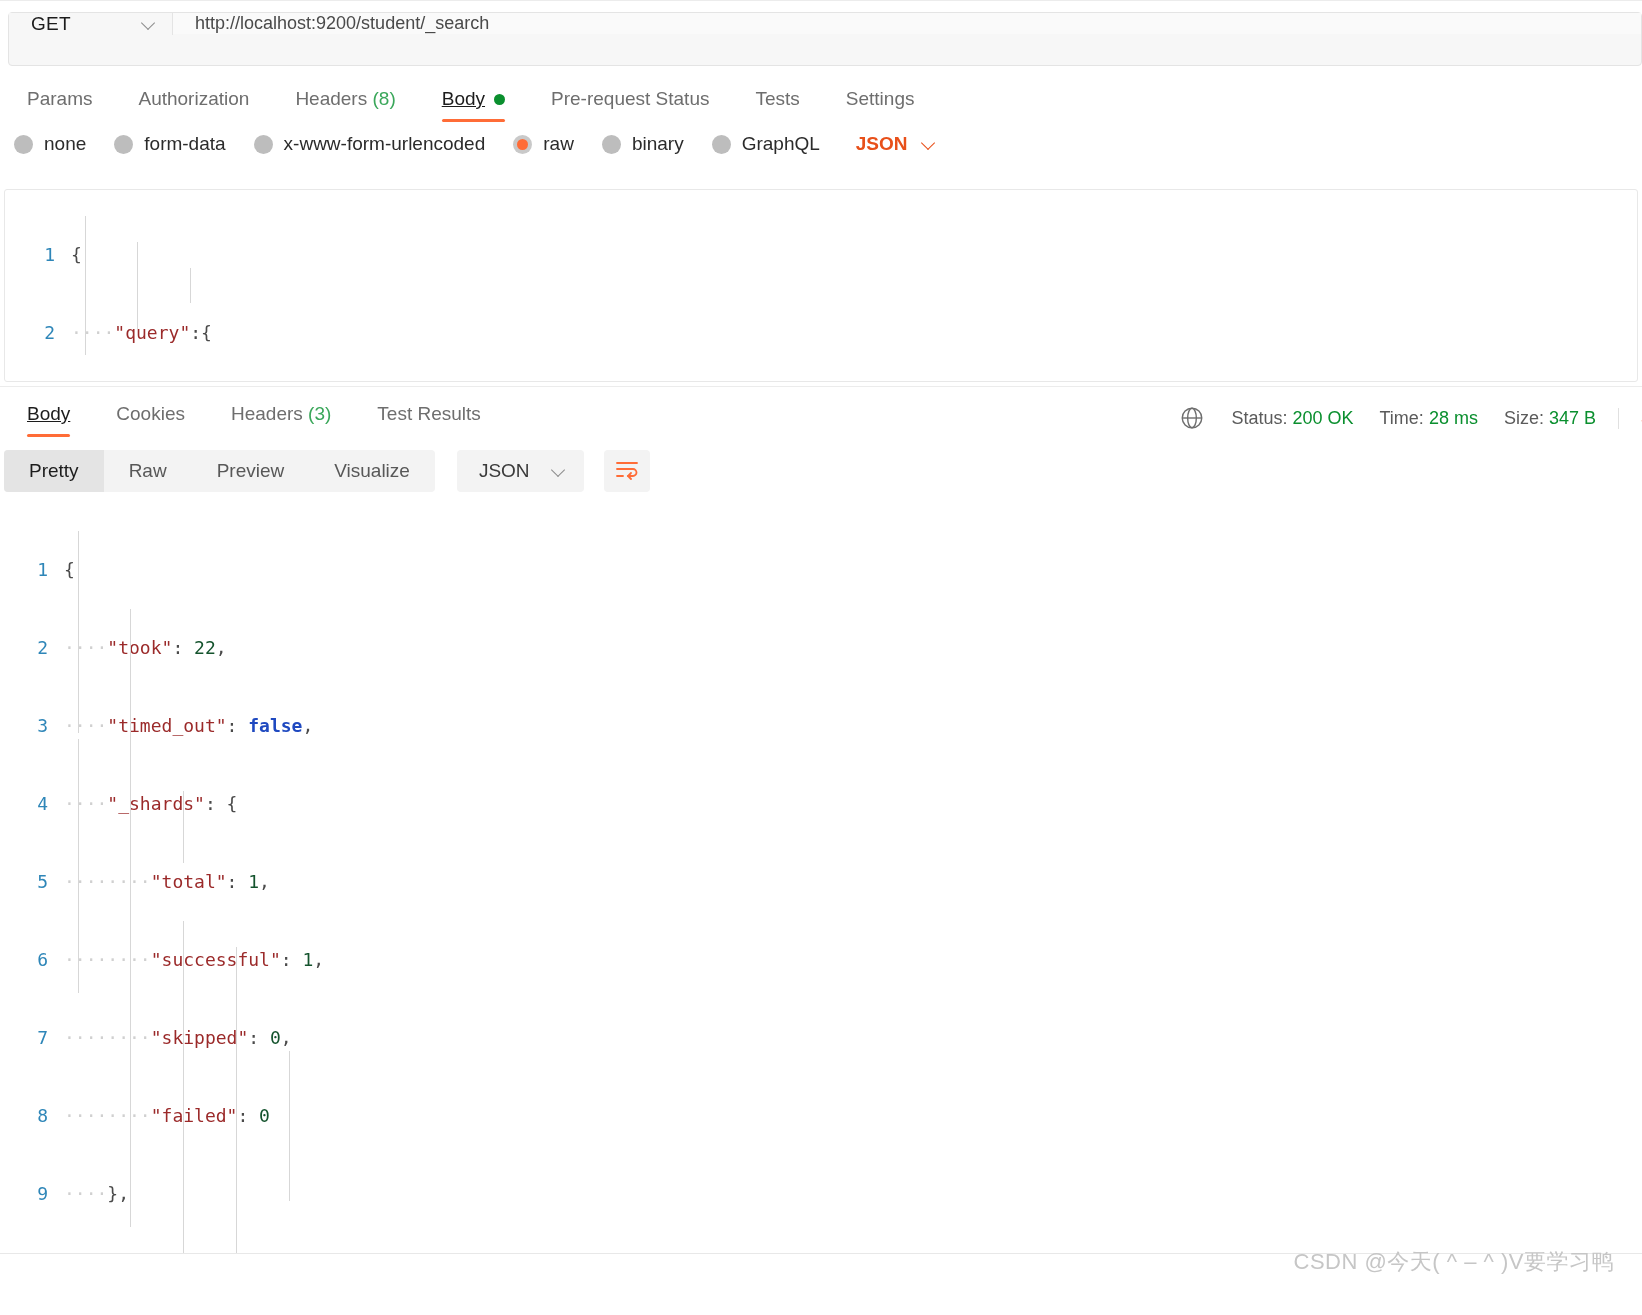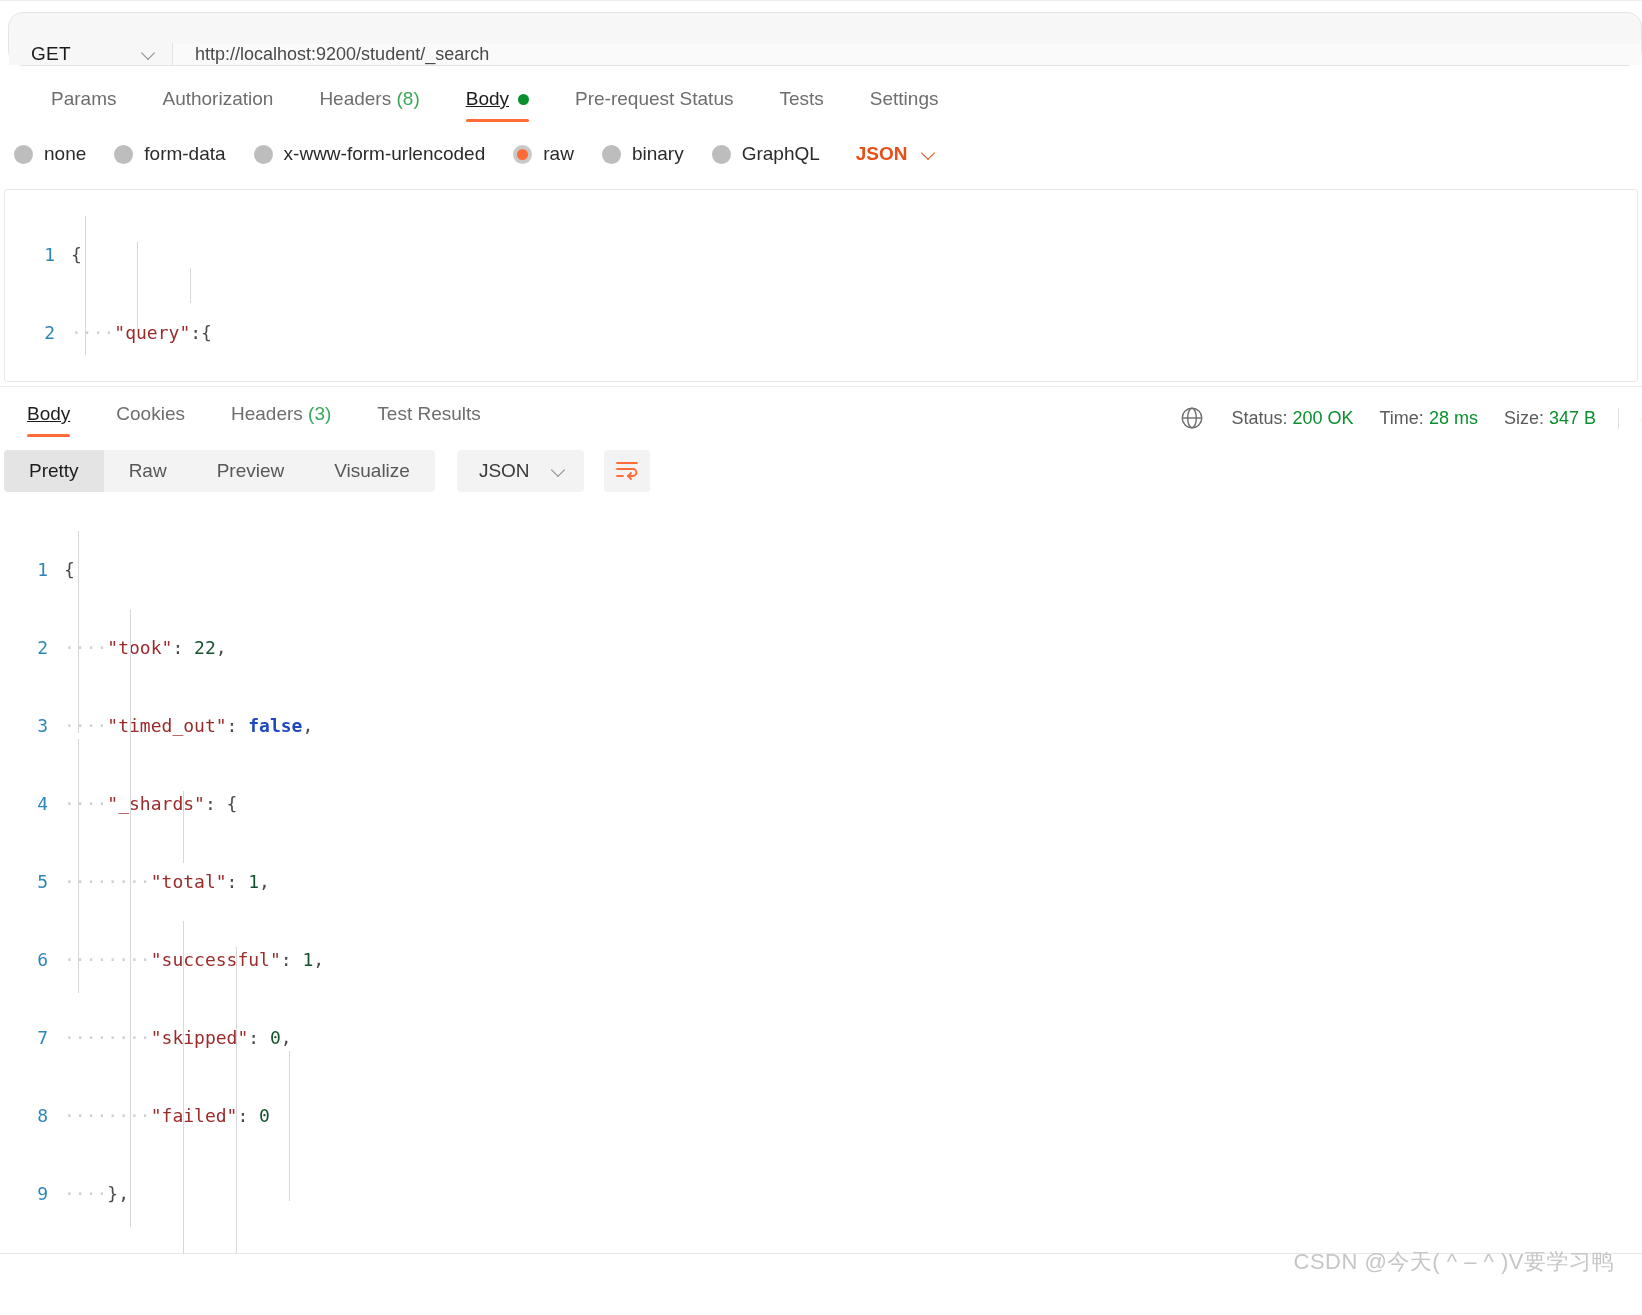--- a/index.html
+++ b/index.html
@@ -10,22 +10,22 @@
     font-family: "Liberation Sans", sans-serif;
     color: #2b2b2b;
     overflow: hidden;
   }
   .app { position: relative; width: 1642px; height: 1315px; background:#fff; }
 
   
   .urlbar {
     position: absolute; left: 8px; top: 12px;
     width: 1634px; height: 54px;
-    display: flex; align-items: flex-end;
-    border: 1px solid #e4e4e4; border-radius: 15px;
+    display: flex; align-items: flex-start;
+    border: 1px solid #e4e4e4; border-radius: 4px;
     background: #f7f7f7;
   }
   .method-select {
     width: 164px; display: flex; align-items: center; justify-content: space-between;
     padding: 0 16px 0 22px; font-size: 19px; color: #1c1c1c; letter-spacing: .3px;
     border-right: 1px solid #e4e4e4; cursor: pointer; background: #f7f7f7;
   }
   .url-input {
     flex: 1; display:flex; align-items:center; padding: 0 22px;
     background:#fafafa; font-size: 18px; color: #4a4a4a;
@@ -34,41 +34,41 @@
   .caret-ico { display:inline-block; width:14px; height:14px; position:relative; }
   .caret-ico::after{
     content:""; position:absolute; left:1px; top:1px; width:9px; height:9px;
     border-right:1.6px solid #8d8d8d; border-bottom:1.6px solid #8d8d8d;
     transform: rotate(45deg);
   }
 
   
   .req-tabs {
     position:absolute; left:0; top:82px; width:1642px; height:42px;
-    display:flex; align-items:center; padding-left:28px; gap:0;
+    display:flex; align-items:center; padding-left:4px; gap:0;
   }
   .rtab {
     position:relative; font-size:19px; color:#6e6e6e; padding: 4px 23px 12px 23px;
     cursor:pointer; white-space:nowrap;
   }
   .rtab.active { color:#1c1c1c;text-decoration:underline; }
   .rtab.active::after{
     content:""; position:absolute; left:23px; right:23px; bottom:0; height:3px;
     background:#ff6c37; border-radius:2px;
   }
   .rtab .count { color:#3aa75a; }
   .dot-green{
     display:inline-block; width:11px; height:11px; border-radius:50%;
     background:#0a8f2e; margin-left:9px; vertical-align:middle;
   }
 
   
   .bodytypes{
     position:absolute; left:0; top:133px; width:1642px; height:42px;
-    display:flex; align-items:center; padding-left:14px;
+    display:flex; align-items:flex-start; padding-left:14px;
   }
   .ritem{ display:flex; align-items:center; margin-right:28px; cursor:pointer; font-size:19px; color:#2b2b2b; }
   .rdot{
     width:19px; height:19px; border-radius:50%; background:#bdbdbd;
     margin-right:11px; display:inline-block; position:relative; flex:none;
   }
   .rdot.sel{ background:#c9c9c9; }
   .rdot.sel::after{
     content:""; position:absolute; left:4px; top:4px; width:11px; height:11px;
     border-radius:50%; background:#ff6c37;

